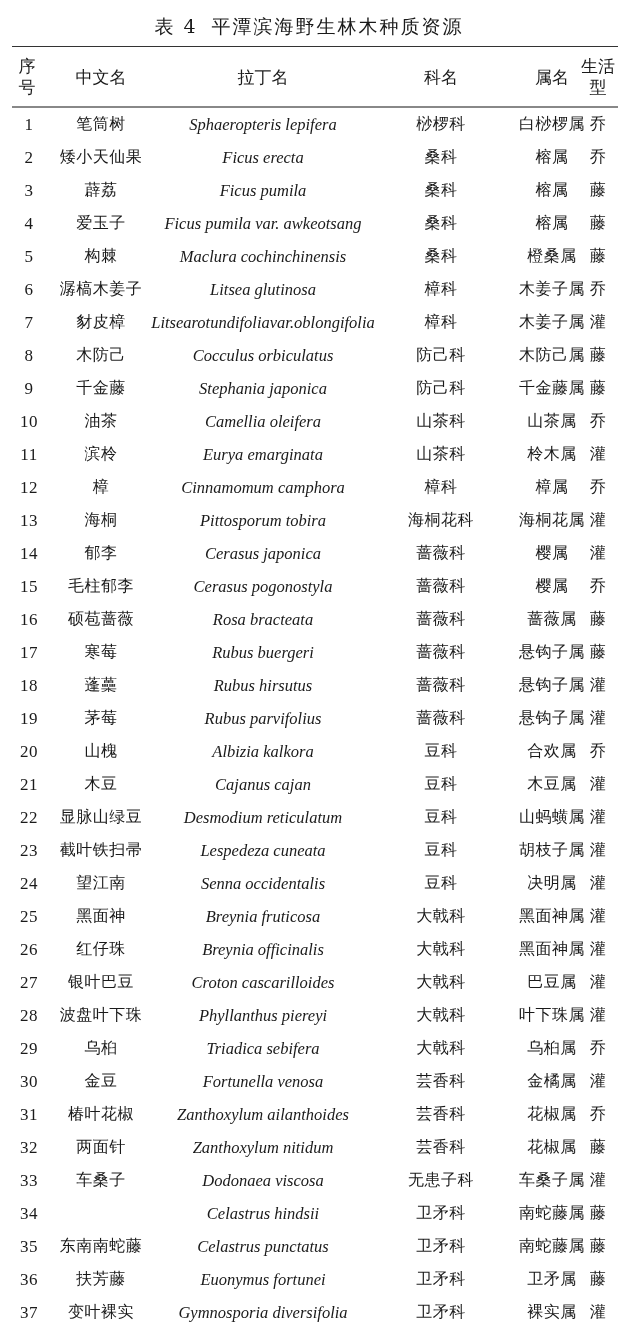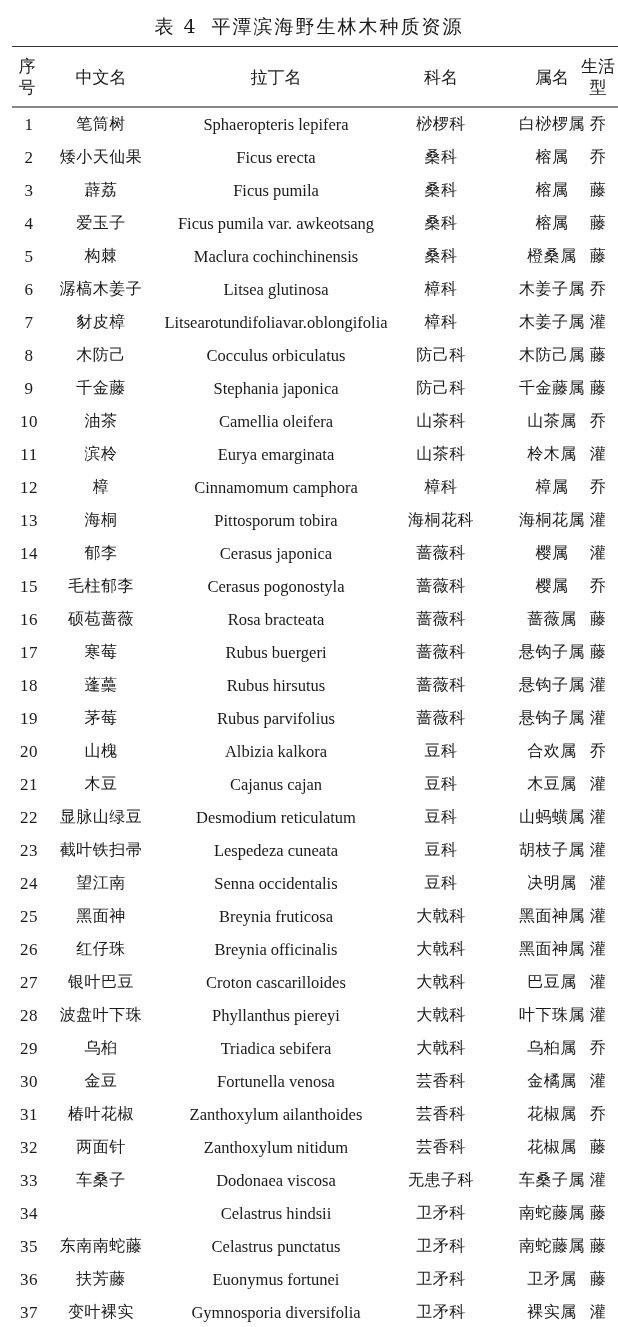--- a/index.html
+++ b/index.html
@@ -57,21 +57,21 @@
       top: 0;
       height: 58px;
       display: flex;
       align-items: center;
       justify-content: center;
       text-align: center;
       line-height: 21px;
     }
     .c-no   { left: 12px;  width: 34px; }
     .c-cn   { left: 46px;  width: 110px; }
-    .c-lat  { left: 156px; width: 240px; }
+    .c-lat  { left: 143px; width: 240px; }
     .c-fam  { left: 396px; width: 90px; }
     .c-gen  { left: 508px; width: 88px; }
     .c-life { left: 574px; width: 48px; }
 
     .rows {
       position: absolute;
       top: 108px;
       left: 0;
       width: 618px;
     }
@@ -84,20 +84,21 @@
       position: absolute;
       top: 0;
       height: 33px;
       display: flex;
       align-items: center;
       justify-content: center;
       white-space: nowrap;
       letter-spacing: 0.5px;
     }
     .row .c-lat {
+      font-style: italic;
       font-family: "Liberation Serif", "DejaVu Serif", serif;
       font-size: 16.5px;
       letter-spacing: 0;
     }
     .row .c-no {
       font-family: "Liberation Serif", serif;
       font-size: 17px;
     }
   </style>
 </head>

